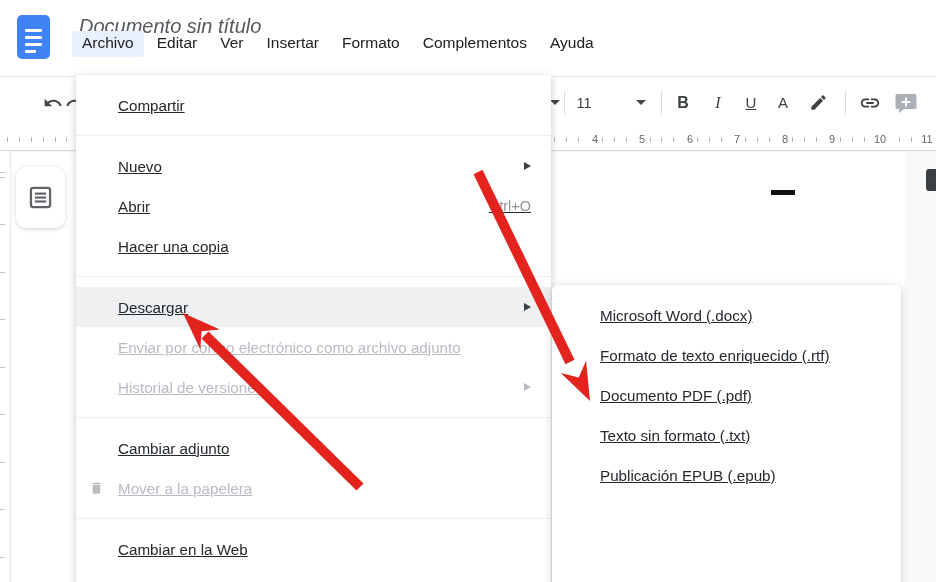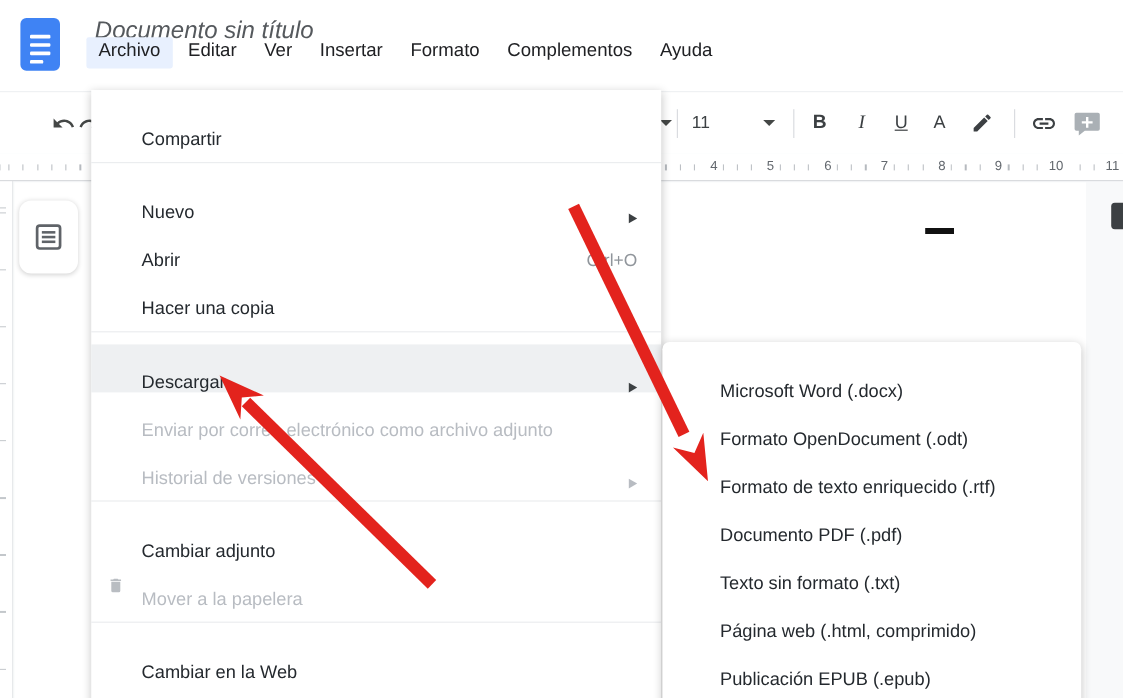--- a/index.html
+++ b/index.html
@@ -56,22 +56,22 @@
     background-position-y:27px;background-size:5px 100%;background-repeat:repeat-y;}
   .outline-tab{position:absolute;left:16px;top:167px;width:49px;height:61px;background:#fff;
     border-radius:10px;box-shadow:0 1px 4px rgba(0,0,0,.18);z-index:2;
     display:flex;align-items:center;justify-content:center;}
 
   
   .panel{position:absolute;background:#fff;box-shadow:0 2px 8px rgba(0,0,0,.22);padding-top:10px;
          box-sizing:border-box;}
   .file-menu{left:76px;top:75px;width:475px;height:540px;z-index:10;border-radius:0 0 2px 2px;}
   .dl-submenu{left:552px;top:285px;width:349px;height:310px;z-index:11;border-radius:6px 6px 0 0;}
-  .mi{height:40px;display:flex;align-items:flex-end;padding:0 20px 0 42px;font-size:15.2px;
-      color:#24292e;position:relative;white-space:nowrap;cursor:default;}
+  .mi{height:40px;display:flex;align-items:center;padding:0 20px 0 42px;font-size:15.2px;
+      color:#24292e;position:relative;white-space:nowrap;cursor:default;text-decoration:underline;}
   .dl-submenu .mi{padding-left:48px;}
   .mi.hl{background:#eef0f2;}
   .mi.dis{color:#b8bcc2;}
   .sep{border-top:1px solid #ebedef;margin:10px 0;height:0;}
   .sub-arrow{margin-left:auto;width:0;height:0;border-left:7px solid #3c4043;
              border-top:4.5px solid transparent;border-bottom:4.5px solid transparent;}
   .mi.dis .sub-arrow{border-left-color:#b8bcc2;}
   .shortcut{margin-left:auto;color:#90959b;font-size:14.5px;}
   .mi .lead-ico{position:absolute;left:13px;top:12px;}
 
@@ -223,33 +223,27 @@
     <div class="mi dis">
       <span>Enviar un correo electrónico a los colaboradores</span>
     </div>
   </div>
 
   <div class="panel dl-submenu">
     <div class="mi">
       <span>Microsoft Word (.docx)</span>
     </div>
     <div class="mi">
-      <span>Formato OpenDocument (.odt)</span>
-    </div>
-    <div class="mi">
       <span>Formato de texto enriquecido (.rtf)</span>
     </div>
     <div class="mi">
       <span>Documento PDF (.pdf)</span>
     </div>
     <div class="mi">
       <span>Texto sin formato (.txt)</span>
-    </div>
-    <div class="mi">
-      <span>Página web (.html, comprimido)</span>
     </div>
     <div class="mi">
       <span>Publicación EPUB (.epub)</span>
     </div>
   </div>
 
   <div class="arrows">
     <svg width="936" height="582" viewBox="0 0 936 582">
       <g>
         <line x1="360" y1="487" x2="205" y2="335" stroke="#e3231d" stroke-width="10"></line>

